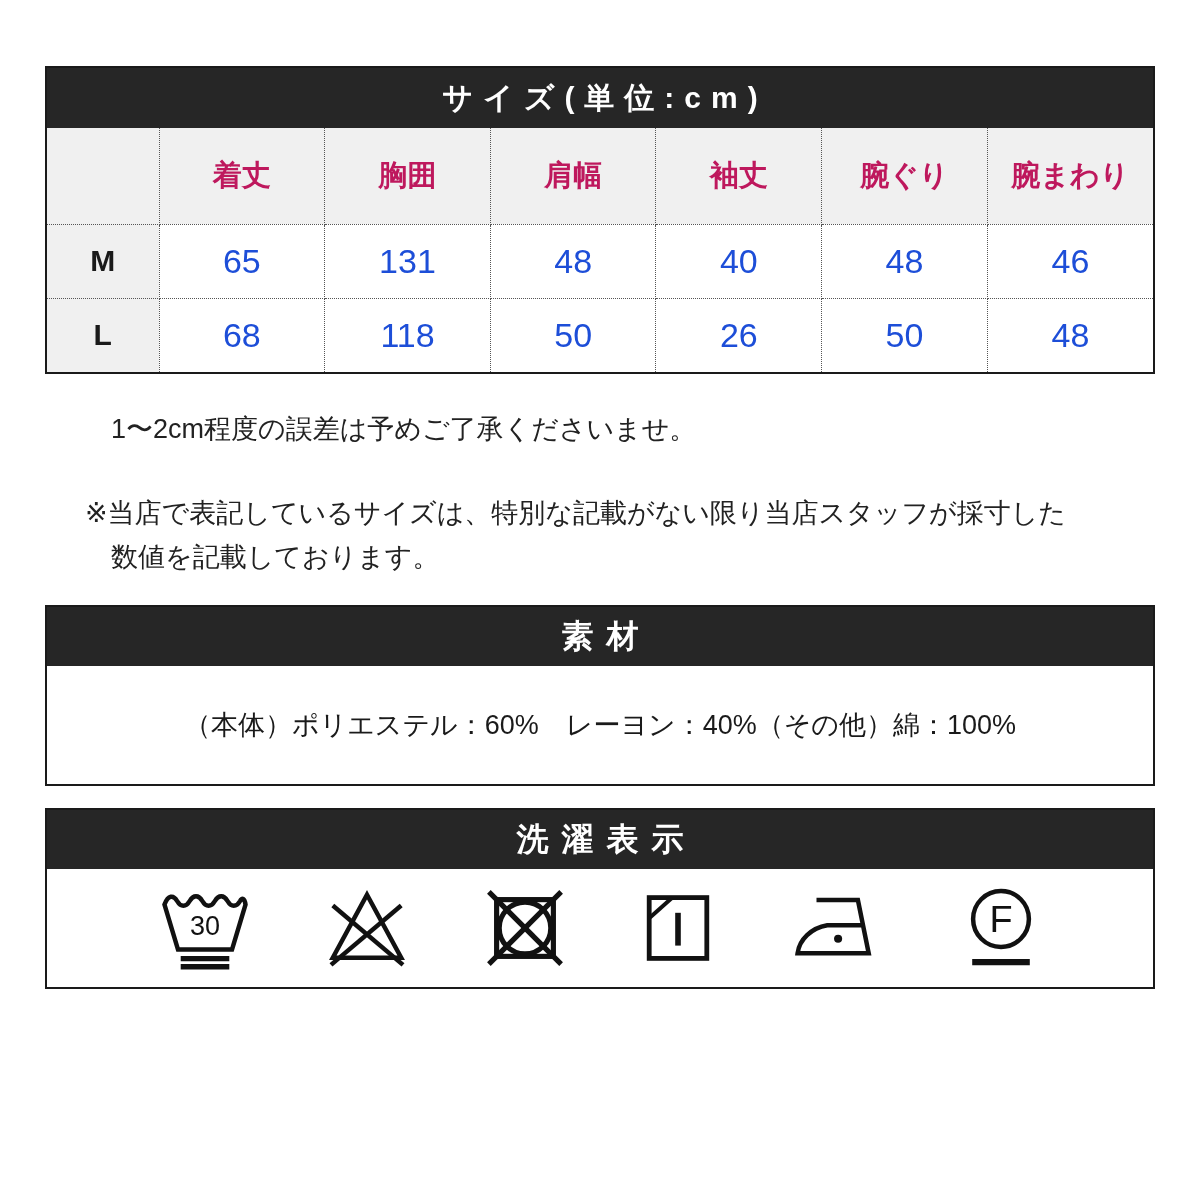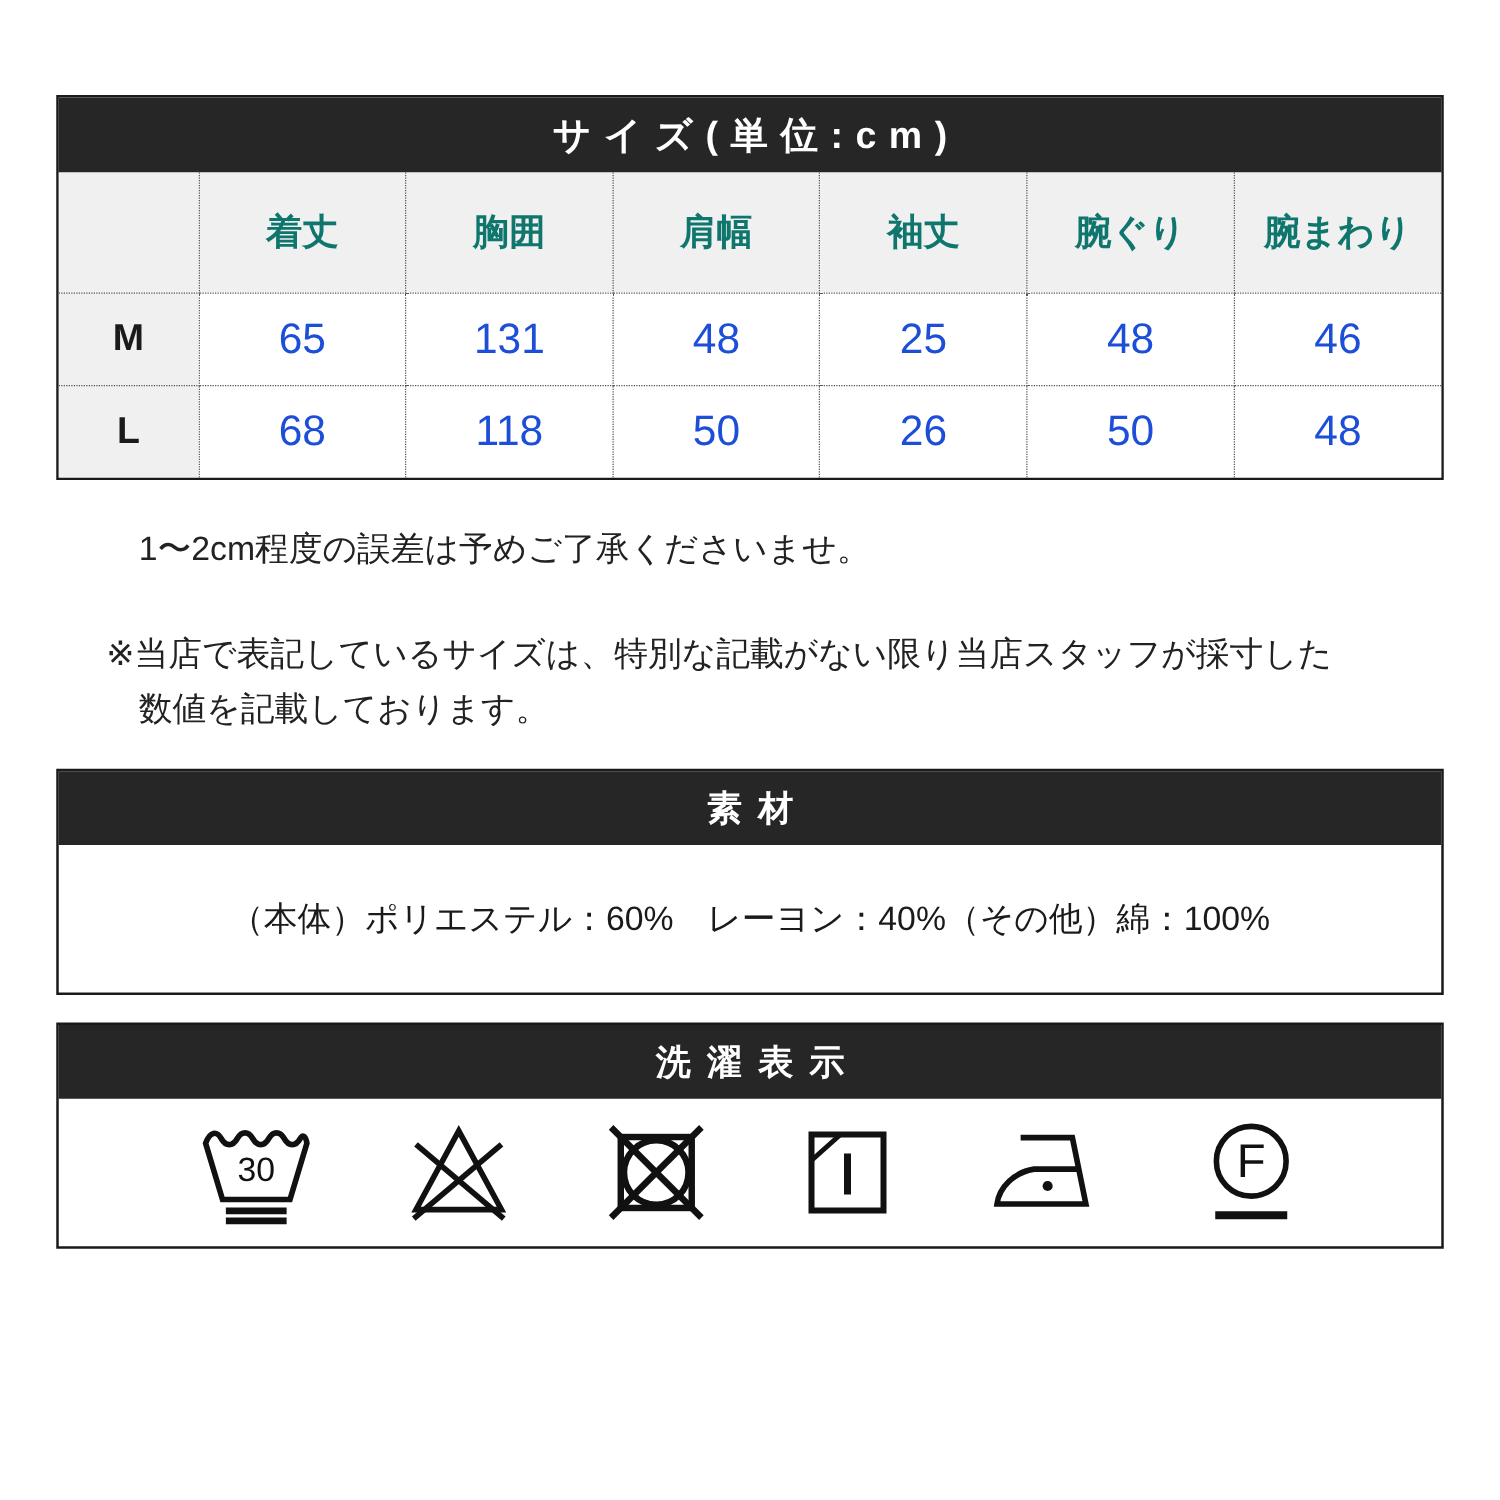--- a/index.html
+++ b/index.html
@@ -3,43 +3,43 @@
 <meta charset="utf-8">
 <style>
   html, body {
     margin: 0; padding: 0;
     width: 1200px; height: 1200px;
     background: #ffffff;
     font-family: "Liberation Sans", "DejaVu Sans", sans-serif;
     color: #222222;
     overflow: hidden;
   }
-  .page { width: 1110px; margin: 12px auto; padding-top: 64px; }
+  .page { width: 1110px; margin: 2px auto; padding-top: 64px; }
 
   
   .box { border: 2px solid #1a1a1a; background: #ffffff; }
   .bar {
     background: #262626; color: #ffffff;
     display: flex; align-items: center; justify-content: center;
     font-weight: 700;
   }
   .bar-size { height: 60px; font-size: 30px; letter-spacing: 10px; text-indent: 10px; }
-  .bar-sm   { height: 59px; font-size: 28px; letter-spacing: 13px; text-indent: 13px; }
+  .bar-sm   { height: 59px; font-size: 32px; letter-spacing: 13px; text-indent: 13px; }
 
   
   table.size-table { width: 100%; border-collapse: collapse; table-layout: fixed; }
   table.size-table col.c0 { width: 112px; }
   table.size-table th, table.size-table td {
     text-align: center; vertical-align: middle;
     border-right: 1px dotted #555; border-bottom: 1px dotted #555;
   }
   table.size-table th:last-child, table.size-table td:last-child { border-right: none; }
   table.size-table tr:last-child th, table.size-table tr:last-child td { border-bottom: none; }
   tr.head-row { height: 96px; }
-  tr.head-row th { background: #f0f0f0; font-size: 29px; font-weight: 700; color: #0f766e; }
+  tr.head-row th { background: #f0f0f0; font-size: 29px; font-weight: 700; color: #be185d; }
   tr.data-row { height: 74px; }
   tr.data-row th { background: #f0f0f0; font-size: 30px; font-weight: 700; color: #1a1a1a; }
   tr.data-row td { background: #ffffff; font-size: 34px; font-weight: 400; color: #1d4ed8; }
 
   
   .note { margin-left: 40px; font-size: 27px; line-height: 44px; color: #222; }
   .note-1 { margin-top: 33px; }
   .note-2 { margin-top: 40px; }
   .note .nline { white-space: nowrap; }
   .note .indent { margin-left: 26px; }
@@ -88,21 +88,21 @@
         <th>肩幅</th>
         <th>袖丈</th>
         <th>腕ぐり</th>
         <th>腕まわり</th>
       </tr>
       <tr class="data-row">
         <th>M</th>
         <td>65</td>
         <td>131</td>
         <td>48</td>
-        <td>25</td>
+        <td>40</td>
         <td>48</td>
         <td>46</td>
       </tr>
       <tr class="data-row">
         <th>L</th>
         <td>68</td>
         <td>118</td>
         <td>50</td>
         <td>26</td>
         <td>50</td>

